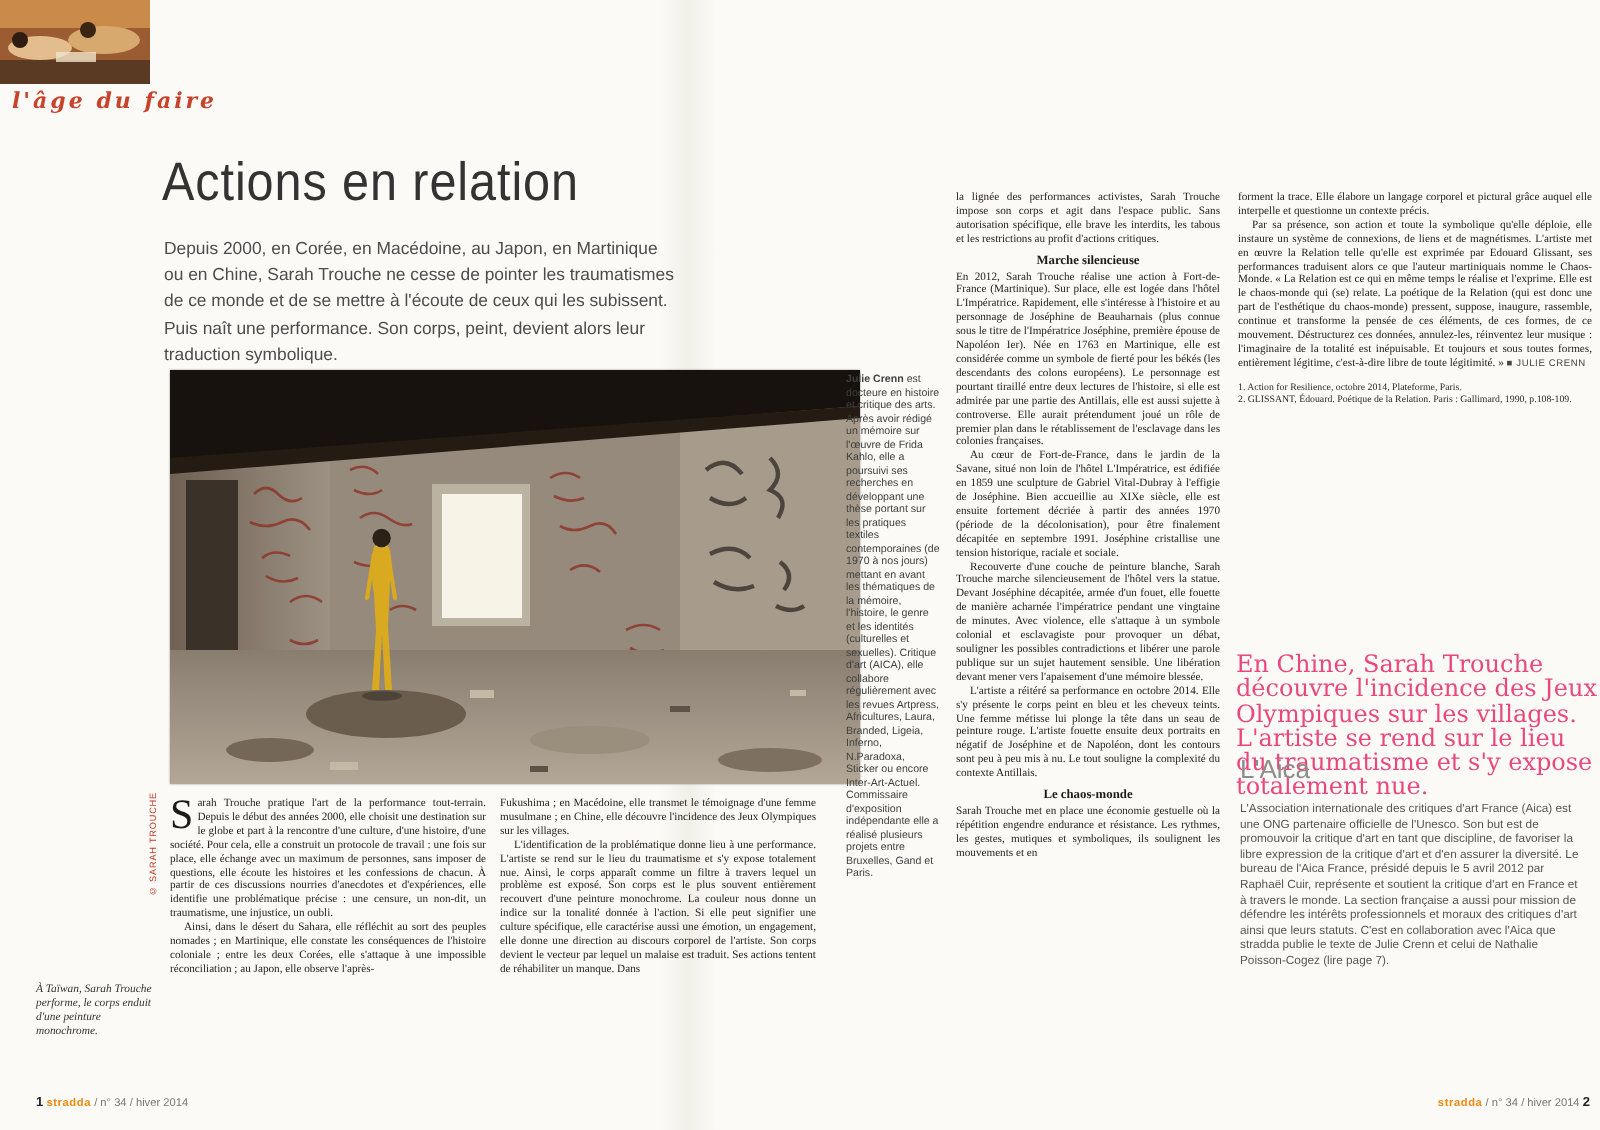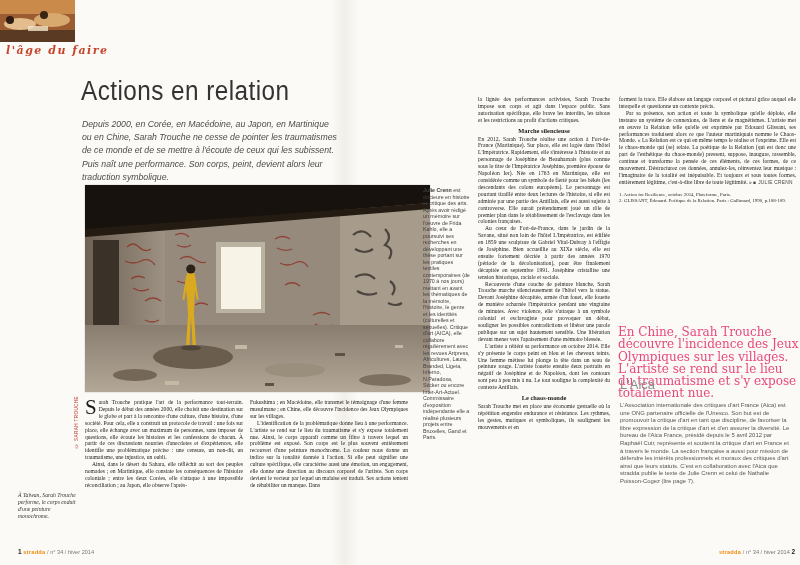--- a/index.html
+++ b/index.html
@@ -7,21 +7,21 @@
   .spread{position:relative;width:668px;height:565px;
     background:linear-gradient(90deg,#fbfaf6 0 48%, #f1efe8 50%, #fbfaf6 52%);padding-left:21px;}
   
   .thumb{position:absolute;left:0;top:0;width:75px;height:42px;}
   .section-label{position:absolute;left:6px;top:44px;font-family:"DejaVu Serif",serif;
     font-style:italic;font-weight:bold;color:#c8432c;font-size:11px;letter-spacing:1.5px;}
   .headline{position:absolute;left:81px;top:76px;margin:0;font-family:"Liberation Sans",sans-serif;
     font-weight:normal;font-size:27px;color:#333;letter-spacing:.5px;
     transform:scaleX(.9);transform-origin:left top;white-space:nowrap;}
   .intro{position:absolute;left:82px;top:118px;width:258px;margin:0;
-    font-family:"Liberation Sans",sans-serif;font-size:8.7px;line-height:13.2px;color:#4c4c4c;font-style:italic;}
+    font-family:"Liberation Sans",sans-serif;font-size:8.7px;line-height:13.2px;color:#4c4c4c;}
   
   .photo{position:absolute;left:85px;top:185px;width:345px;height:207px;overflow:hidden;box-shadow:0 0 1px rgba(0,0,0,.4);}
   .photo-credit{position:absolute;left:74px;top:396px;writing-mode:vertical-rl;transform:rotate(180deg);
     font-family:"Liberation Sans",sans-serif;font-size:4.6px;color:#c0392b;letter-spacing:.4px;}
   
   .col{position:absolute;text-align:justify;color:#27211c;}
   .body{font-size:5.6px;line-height:6.9px;}
   .body p{margin:0;}
   .body p.ind{text-indent:7px;}
   .body p+p{margin-top:0;}

